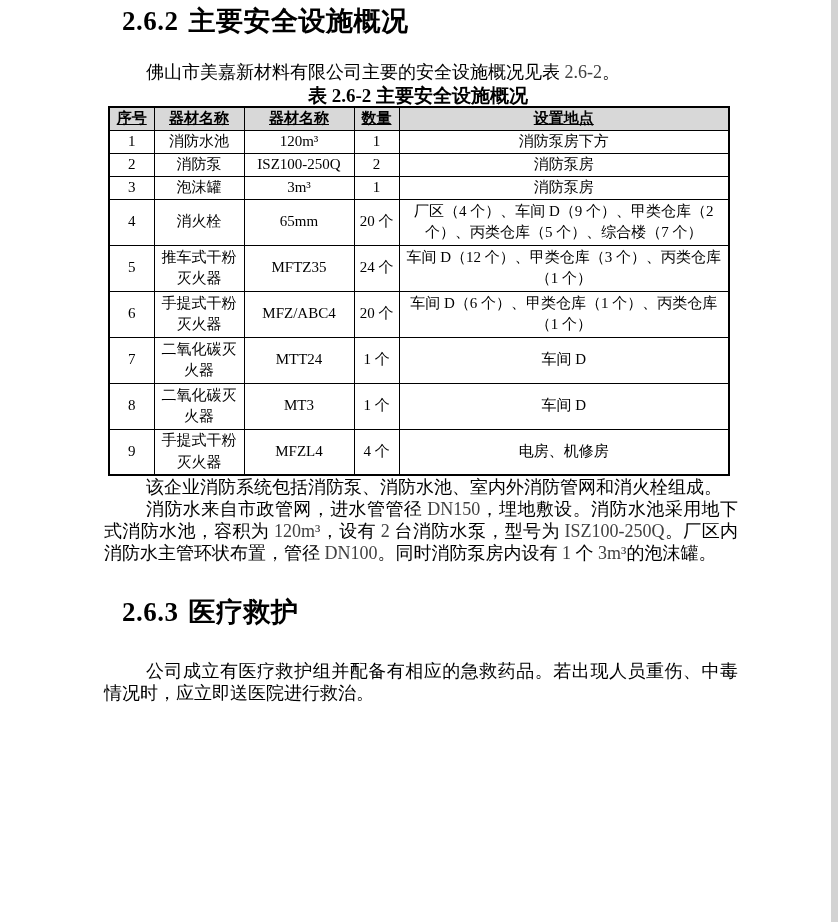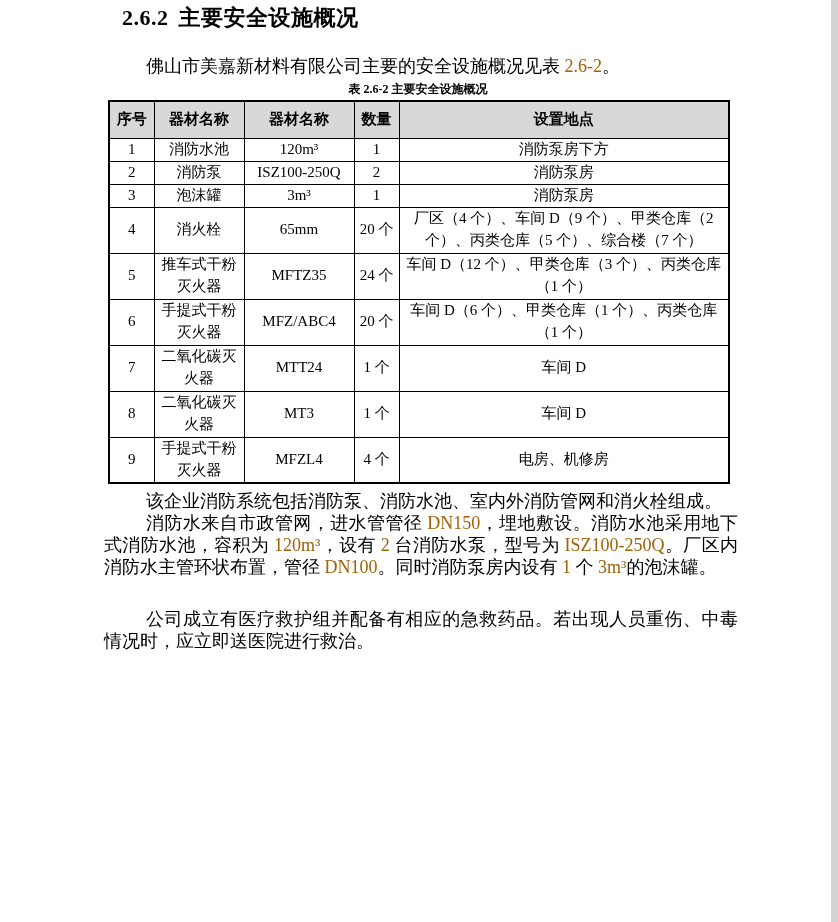--- a/index.html
+++ b/index.html
@@ -11,67 +11,67 @@
     font-family: "Liberation Serif", "DejaVu Serif", serif;
     color: #000;
   }
   .page {
     position: absolute;
     left: 104px; top: 0;
     width: 634px;
   }
   .sec-heading {
     margin: 3px 0 0 18px;
-    font-size: 22px;
+    font-size: 27px;
     font-weight: bold;
     letter-spacing: 0.5px;
     white-space: nowrap;
   }
   .sec-heading .sec-num { font-family: "Liberation Serif", serif; }
   .sec-heading .sec-title { margin-left: 10px; font-family: "Liberation Sans", sans-serif; }
   .para {
     margin: 0;
     font-size: 18px;
     line-height: 22px;
     text-indent: 42px;
     text-align: justify;
   }
   .intro { margin-top: 22px; }
   .tbl-caption {
     margin: 4px 0 0 4px;
     width: 620px;
     text-align: center;
-    font-size: 12px;
+    font-size: 19px;
     font-weight: bold;
     line-height: 17px;
   }
   table.facility {
     margin: 2px 0 0 4px;
     width: 620px;
     table-layout: fixed;
     border-collapse: collapse;
     border: 2px solid #000;
   }
   table.facility th, table.facility td {
     border: 1px solid #000;
     text-align: center;
     vertical-align: middle;
     font-size: 15px;
     line-height: 1.45;
     padding: 0 3px;
     overflow: hidden;
   }
-  table.facility thead tr { height: 37px; }
+  table.facility thead tr { height: 23px; text-decoration: underline; }
   table.facility thead th { background: #d8d8d8; font-weight: bold; }
   table.facility tbody tr { height: 46px; }
   table.facility tbody tr:nth-child(1),
   table.facility tbody tr:nth-child(2),
   table.facility tbody tr:nth-child(3) { height: 23px; }
-  .after-table { margin-top: 6px; }
-  .num { color: #a16207; }
+  .after-table { }
+  .num { color: #404040; }
   .sec-heading-2 { margin-top: 30px; }
   .medical-para { margin-top: 30px; }
   .scrollbar-track {
     position: absolute;
     right: 0; top: 0;
     width: 7px; height: 922px;
     background: #d3d3d3;
   }
 </style>
 </head>
@@ -167,18 +167,21 @@
           <td>MFZL4</td>
           <td>4 个</td>
           <td>电房、机修房</td>
         </tr>
       </tbody>
   </table>
 
   <p class="para after-table"><span>该企业消防系统包括消防泵、消防水池、室内外消防管网和消火栓组成。</span></p>
   <p class="para"><span>消防水来自市政管网，进水管管径 </span><span class="num">DN150</span><span>，埋地敷设。消防水池采用地下式消防水池，容积为 </span><span class="num">120m³</span><span>，设有 </span><span class="num">2</span><span> 台消防水泵，型号为 </span><span class="num">ISZ100-250Q</span><span>。厂区内消防水主管环状布置，管径 </span><span class="num">DN100</span><span>。同时消防泵房内设有 </span><span class="num">1</span><span> 个 </span><span class="num">3m³</span><span>的泡沫罐。</span></p>
 
+  <h2 class="sec-heading sec-heading-2">
+    <span class="sec-num">2.6.3</span><span class="sec-title">医疗救护</span>
+  </h2>
 
   <p class="para medical-para"><span>公司成立有医疗救护组并配备有相应的急救药品。若出现人员重伤、中毒情况时，应立即送医院进行救治。</span></p>
 
 </div>
 
 <div class="scrollbar-track"></div>
 
 </body></html>

